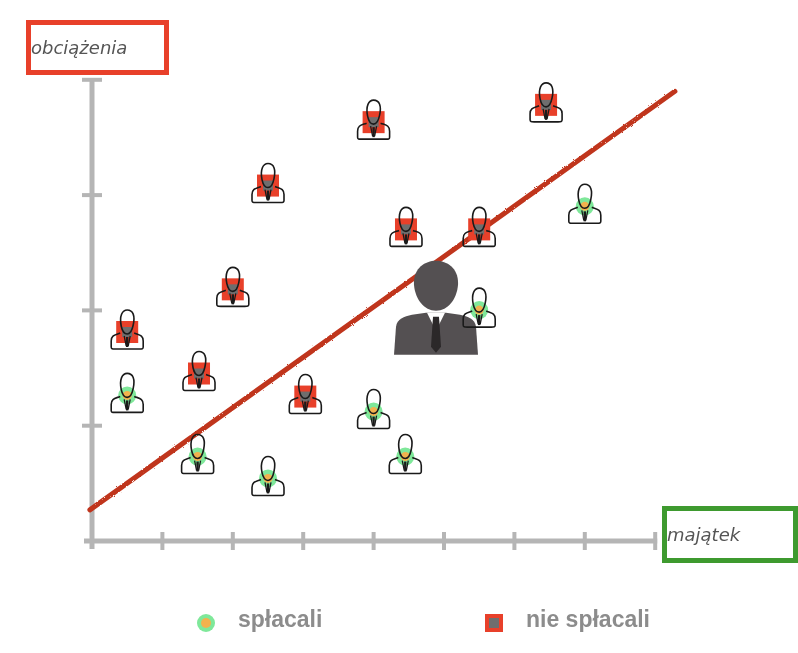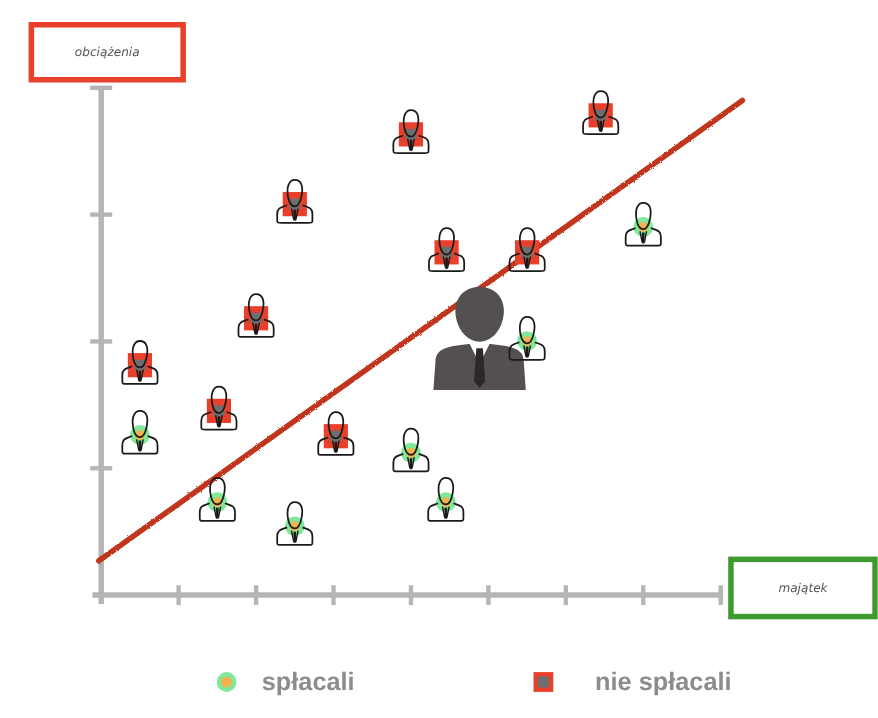--- a/index.html
+++ b/index.html
@@ -1,23 +1,23 @@
 <!DOCTYPE html>
 <html><head>
 <meta charset="utf-8">
 <style>
   html,body{margin:0;padding:0;background:#ffffff;}
   body{width:798px;height:653px;position:relative;overflow:hidden;font-family:"DejaVu Sans",sans-serif;}
   #stage{position:absolute;left:0;top:0;width:798px;height:653px;}
-  .axis-label-box{position:absolute;box-sizing:border-box;background:#fff;display:flex;align-items:center;justify-content:center;font-style:italic;font-size:11px;color:#555;}
+  .axis-label-box{position:absolute;box-sizing:border-box;background:#fff;display:flex;align-items:center;font-style:italic;font-size:18px;color:#555;}
   #ylabel-box{left:26px;top:20px;width:143px;height:55px;border:5px solid #e8402a;}
   #xlabel-box{left:662px;top:506px;width:136px;height:57px;border:5px solid #3e9a2f;}
-  .legend{position:absolute;top:606px;display:flex;align-items:center;font-family:"Liberation Sans",sans-serif;font-weight:bold;font-size:23px;color:#8c8c8c;}
+  .legend{position:absolute;top:606px;display:flex;align-items:flex-end;font-family:"Liberation Sans",sans-serif;font-weight:bold;font-size:23px;color:#8c8c8c;}
   #legend-pay{left:196px;}
-  #legend-nopay{left:484px;gap:15px;}
+  #legend-nopay{left:484px;}
   .legend .mk{margin-right:22px;}
 </style>
 </head>
 <body>
 
 <div id="stage">
   <svg id="plot" width="798" height="653" style="position:absolute;left:0;top:0;">
     <defs>
       <filter id="rough" x="-5%" y="-5%" width="110%" height="110%">
         <feTurbulence type="fractalNoise" baseFrequency="0.9" numOctaves="2" result="n"></feTurbulence>

